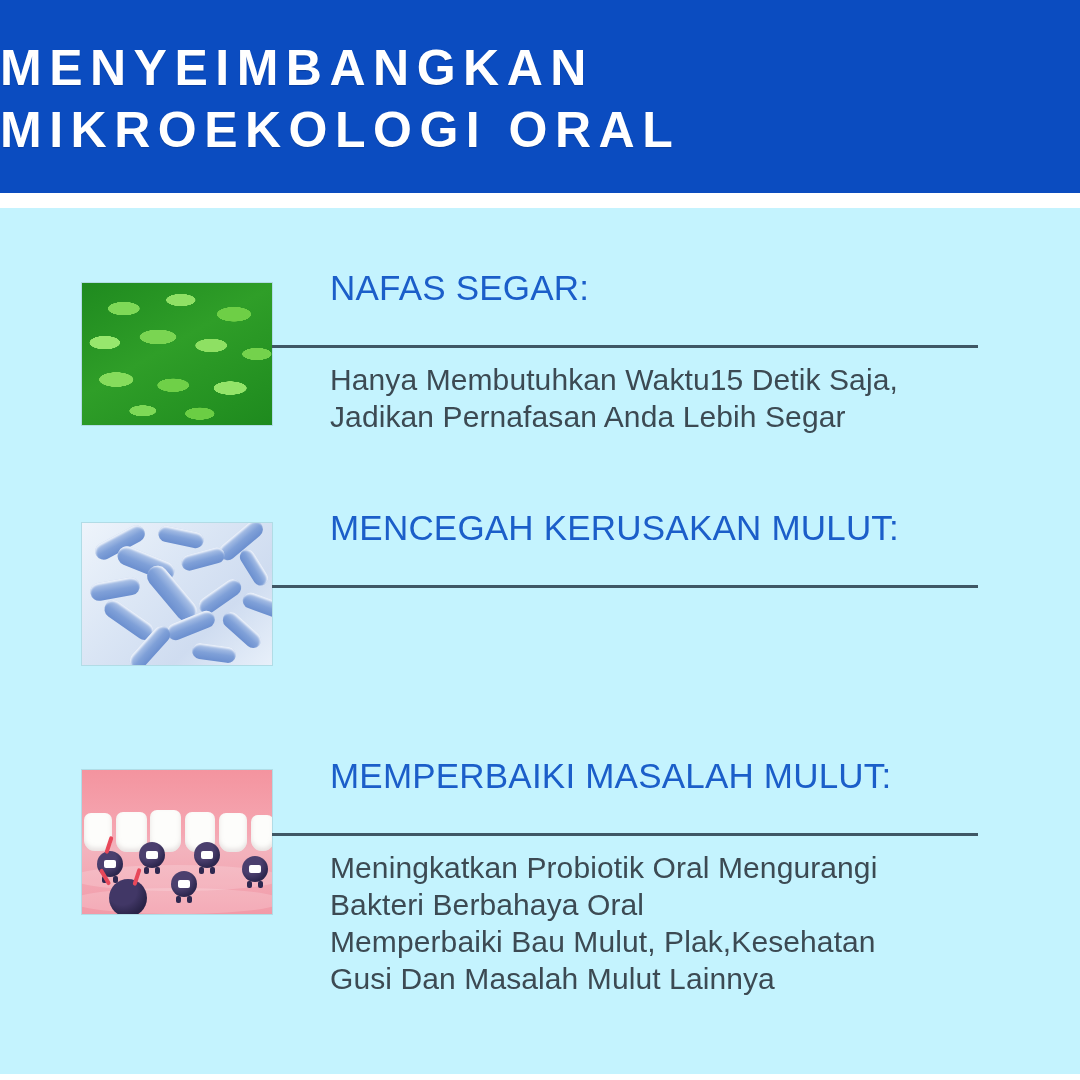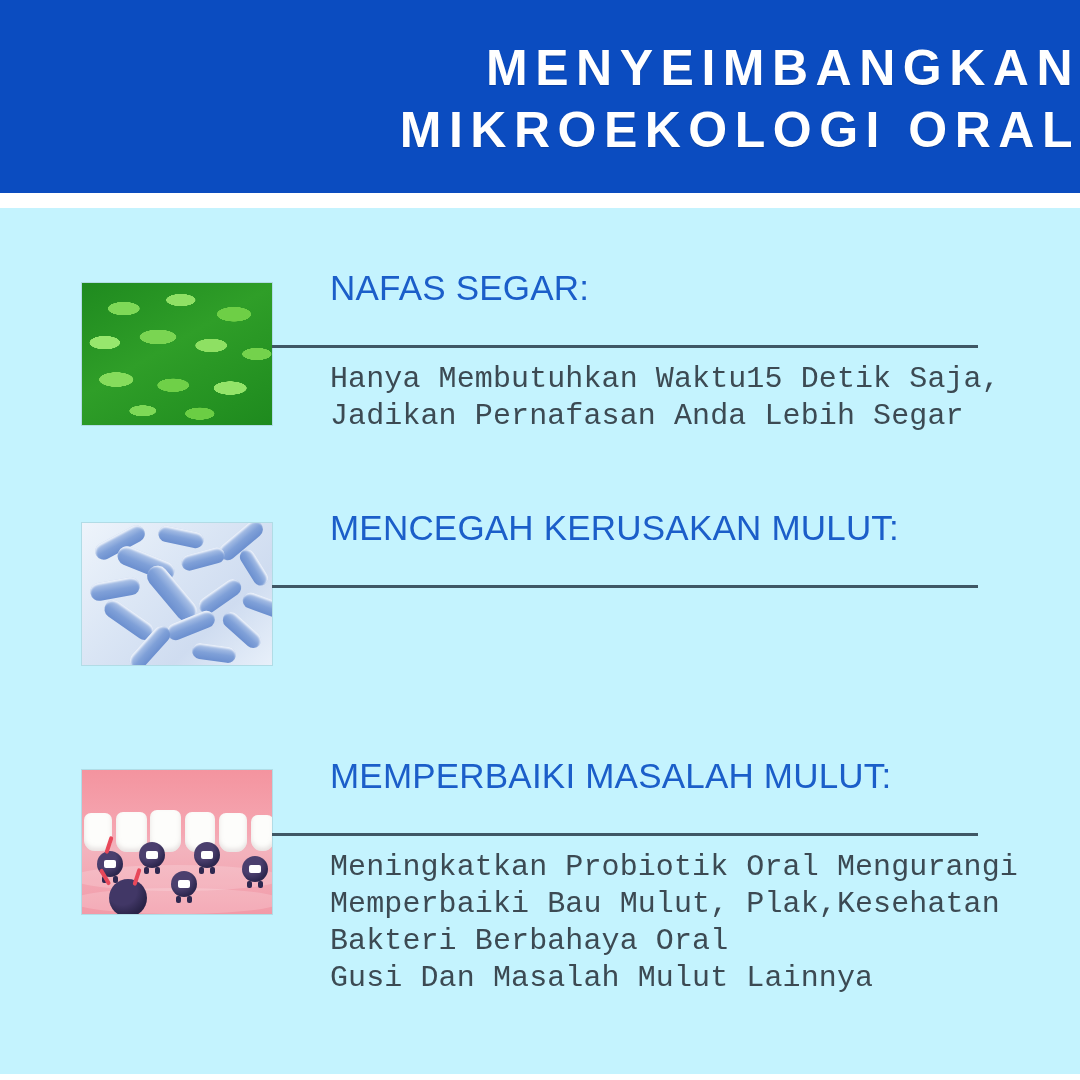--- a/index.html
+++ b/index.html
@@ -26,21 +26,21 @@
   
   .header {
     position: absolute;
     left: 0;
     top: 0;
     width: 1080px;
     height: 193px;
     background: #0b4cc0;
     display: flex;
     flex-direction: column;
-    align-items: flex-end;
+    align-items: flex-start;
     justify-content: center;
     box-sizing: border-box;
     padding-top: 4px;
   }
   .header-line {
     color: #ffffff;
     font-weight: bold;
     font-size: 50px;
     line-height: 62px;
     letter-spacing: 7.5px;
@@ -123,21 +123,20 @@
 
   .body-text {
     position: absolute;
     left: 330px;
     top: 93px;
     width: 700px;
     color: #3c4a53;
     font-size: 30px;
     line-height: 37px;
     letter-spacing: 0.1px;
-    font-family: Liberation Mono, monospace;
   }
   .body-line { display: block; white-space: nowrap; }
 
   
   .leaves {
     width: 100%;
     height: 100%;
     background:
       radial-gradient(ellipse 26px 11px at 22% 18%, #7ed957 0 60%, transparent 62%),
       radial-gradient(ellipse 24px 10px at 52% 12%, #8fe065 0 60%, transparent 62%),
@@ -315,22 +314,22 @@
           <span class="pick" style="left:11%; top:68%; transform:rotate(-30deg);"></span>
           <span class="pick" style="left:28%; top:68%;"></span>
         </div>
       </div>
       <div class="content">
         <div class="heading">MEMPERBAIKI MASALAH MULUT:</div>
       </div>
       <div class="divider"></div>
       <div class="body-text">
         <span class="body-line">Meningkatkan Probiotik Oral Mengurangi</span>
+        <span class="body-line">Bakteri Berbahaya Oral</span>
         <span class="body-line">Memperbaiki Bau Mulut, Plak,Kesehatan</span>
-        <span class="body-line">Bakteri Berbahaya Oral</span>
         <span class="body-line">Gusi Dan Masalah Mulut Lainnya</span>
       </div>
     </div>
 
   </div>
 
   <div class="bottom-strip"></div>
 </div>
 
 </body></html>

